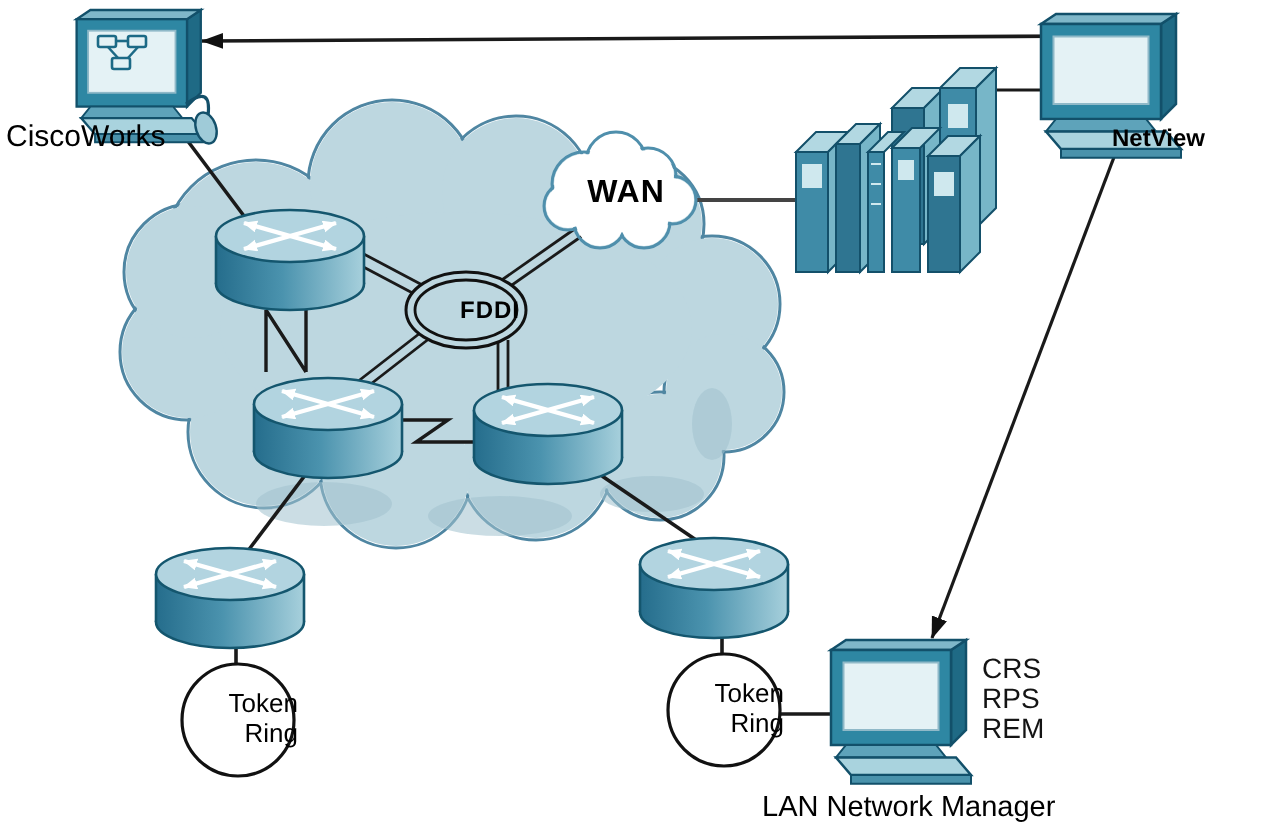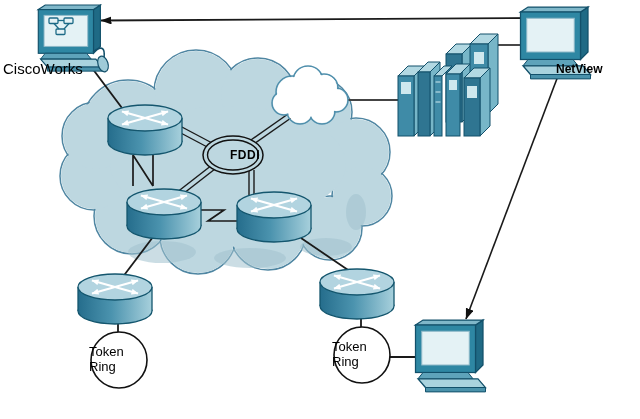--- a/index.html
+++ b/index.html
@@ -4,21 +4,21 @@
 <style>
   html,body{margin:0;padding:0;background:#fff;}
   .stage{position:relative;width:640px;height:419px;background:#ffffff;overflow:hidden;
          font-family:"Liberation Sans", sans-serif;color:#141414;}
   .stage svg{position:absolute;left:0;top:0;}
   .lbl{position:absolute;white-space:pre-line;color:#000000;}
   .lbl-ciscoworks{left:3px;top:60px;font-size:15px;}
   .lbl-netview{left:556px;top:62px;font-size:12px;font-weight:bold;}
   .lbl-wan{left:283px;top:88px;width:60px;text-align:center;font-size:16px;font-weight:bold;letter-spacing:.5px;}
   .lbl-fddi{left:207px;top:148px;width:52px;text-align:center;font-size:12px;font-weight:600;letter-spacing:.5px;margin-left:12px;}
-  .lbl-tr{width:60px;text-align:left;font-size:13px;line-height:1.18;}
+  .lbl-tr{width:60px;text-align:right;font-size:13px;line-height:1.18;}
   .lbl-tr-left{left:89px;top:344px;}
   .lbl-tr-right{left:332px;top:339px;}
   .svc{position:absolute;left:491px;top:327px;font-size:14px;line-height:15px;}
   .lbl-lanm{left:381px;top:396px;font-size:14.5px;}
 </style>
 </head>
 <body>
 
 <div class="stage">
 <svg width="640" height="419" viewBox="0 0 640 419">
@@ -228,18 +228,25 @@
   <g>
     <use href="#ws" transform="translate(518,7) scale(1.25)"></use>
   </g>
   <g>
     <use href="#ws" transform="translate(413,320) scale(1.25)"></use>
   </g>
 </svg>
 
   <div class="lbl lbl-ciscoworks">CiscoWorks</div>
   <div class="lbl lbl-netview">NetView</div>
+  <div class="lbl lbl-wan">WAN</div>
   <div class="lbl lbl-fddi">FDDI</div>
   <div class="lbl lbl-tr lbl-tr-left">Token
 Ring</div>
   <div class="lbl lbl-tr lbl-tr-right">Token
 Ring</div>
+  <div class="svc">
+    <div>CRS</div>
+    <div>RPS</div>
+    <div>REM</div>
+  </div>
+  <div class="lbl lbl-lanm">LAN Network Manager</div>
 </div>
 
 </body></html>

